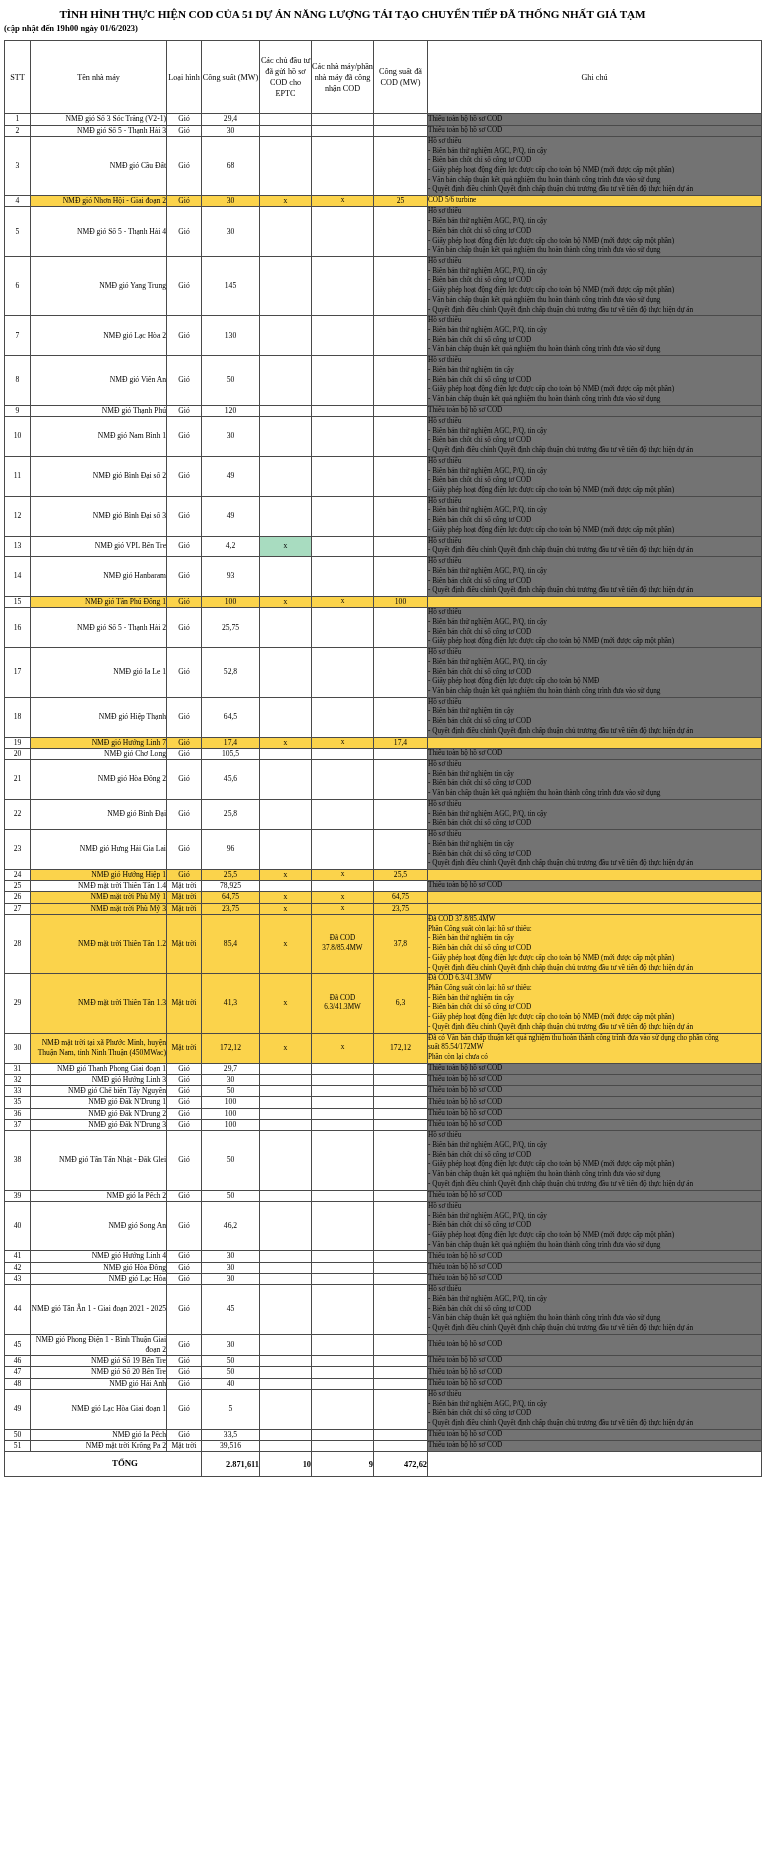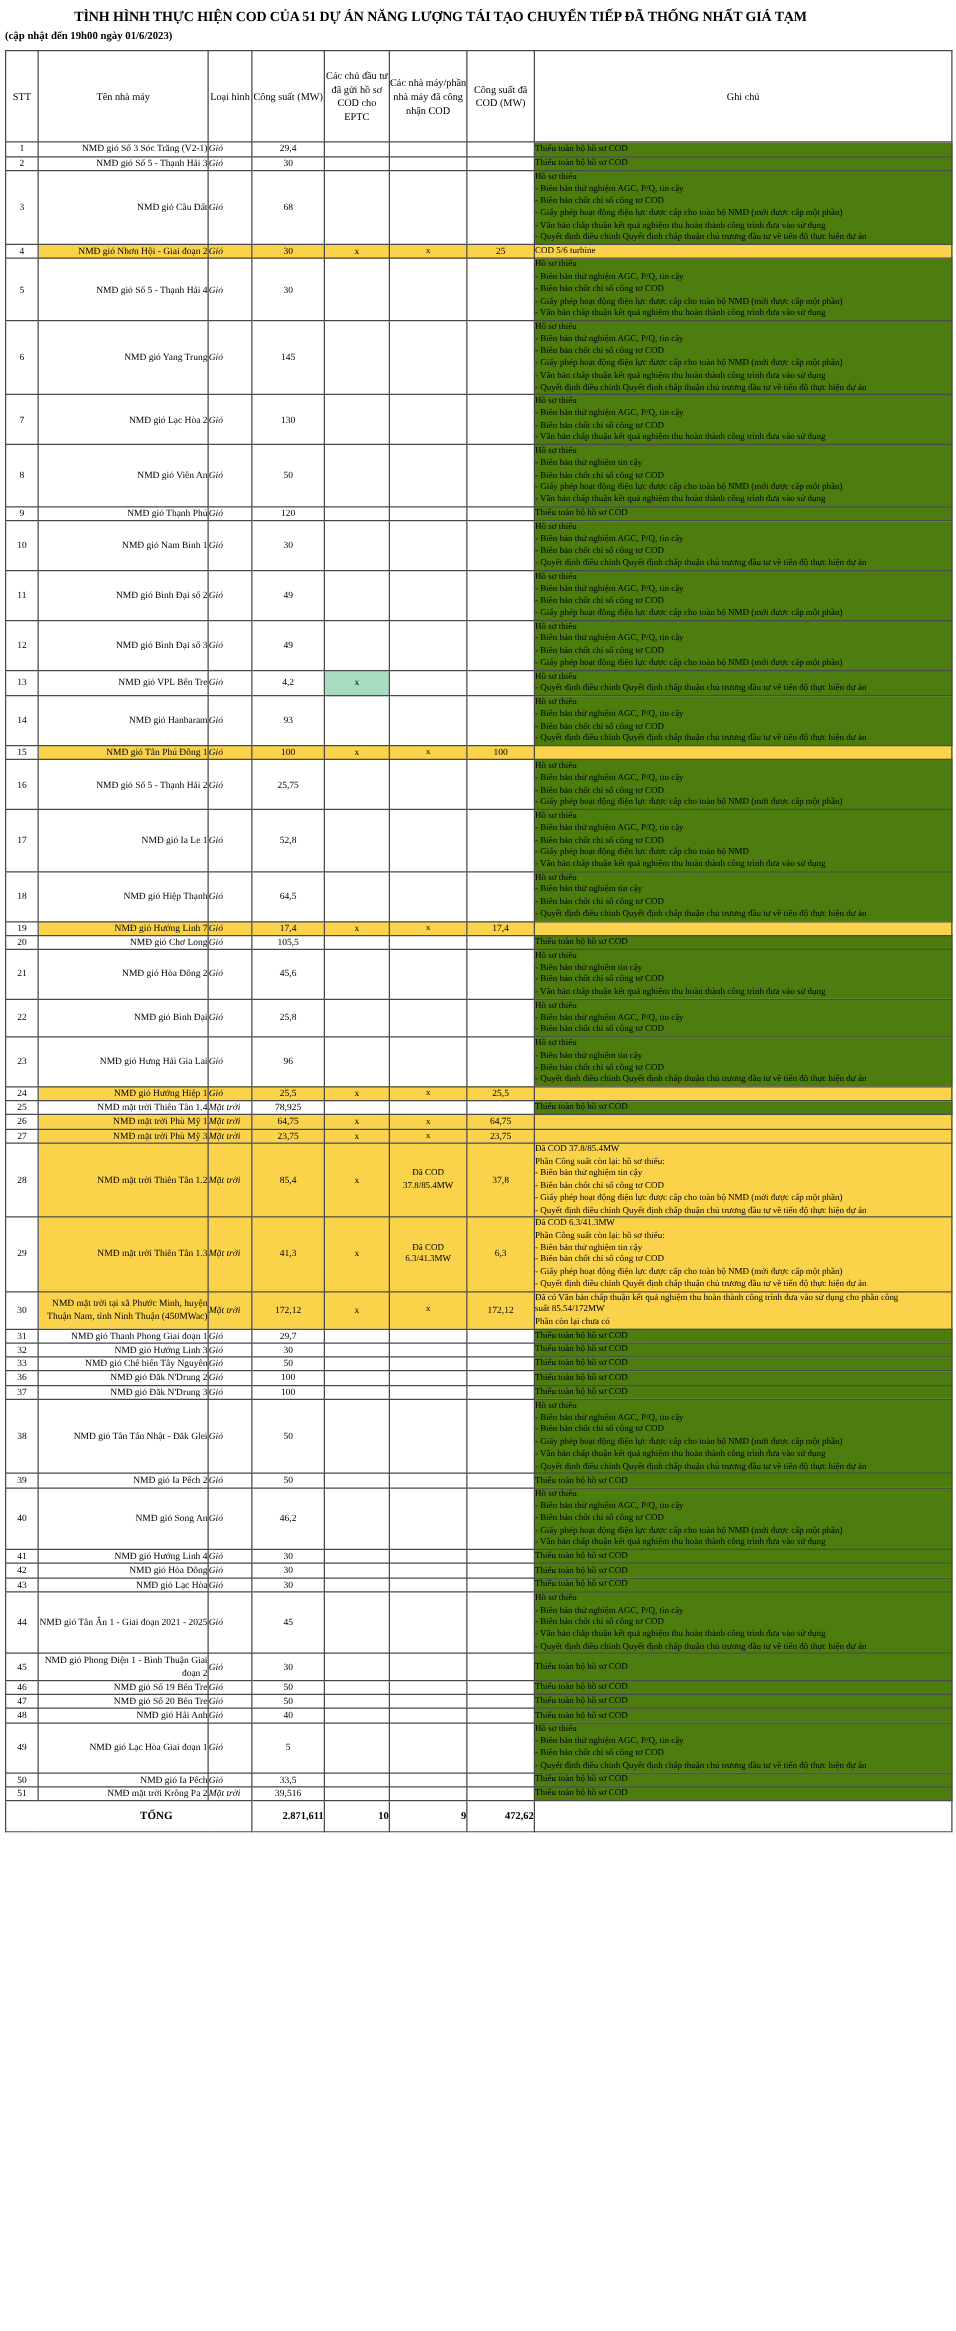--- a/index.html
+++ b/index.html
@@ -59,30 +59,30 @@
   col.c-name   { width: 136px; }
   col.c-type   { width: 35px; }
   col.c-cap    { width: 58px; }
   col.c-eptc   { width: 52px; }
   col.c-ack    { width: 62px; }
   col.c-codmw  { width: 54px; }
   col.c-note   { width: 334px; }
 
   td.stt   { text-align: center; font-size: 7.6px; }
   td.name  { text-align: right; padding-left: 4px; font-size: 7.6px; }
-  td.type  { font-size: 7.6px; font-style: italic; }
+  td.type  { text-align: center; font-size: 7.6px; }
   td.cap   { text-align: center; font-size: 7.6px; }
   td.eptc  { text-align: center; font-size: 7.6px; }
   td.ack   { text-align: center; font-size: 7.2px; line-height: 1.3; }
   td.codmw { text-align: center; font-size: 7.6px; }
   td.note  { text-align: left; padding: 1px 0 1px 3px; font-size: 7.2px; vertical-align: middle; }
 
   .note-line { display: block; white-space: nowrap; }
 
-  tr.row-green td.note { background: #4d7c0f; }
+  tr.row-green td.note { background: #737373; }
   tr.row-green td.eptc-mark { background: #a8dcc0; }
   tr.row-yellow td { background: #fbd34b; }
   tr.row-yellow td.stt { background: #ffffff; }
 
   tfoot td {
     font-weight: bold;
     text-align: right;
     font-size: 8.4px;
     height: 24px;
   }
@@ -579,20 +579,32 @@
           <td class="type">Gió</td>
           <td class="cap">50</td>
           <td class="eptc"></td>
           <td class="ack"></td>
           <td class="codmw"></td>
           <td class="note">
             <span class="note-line">Thiếu toàn bộ hồ sơ COD</span>
           </td>
         </tr>
         <tr class="row-green">
+          <td class="stt">35</td>
+          <td class="name">NMĐ gió Đăk N'Drung 1</td>
+          <td class="type">Gió</td>
+          <td class="cap">100</td>
+          <td class="eptc"></td>
+          <td class="ack"></td>
+          <td class="codmw"></td>
+          <td class="note">
+            <span class="note-line">Thiếu toàn bộ hồ sơ COD</span>
+          </td>
+        </tr>
+        <tr class="row-green">
           <td class="stt">36</td>
           <td class="name">NMĐ gió Đăk N'Drung 2</td>
           <td class="type">Gió</td>
           <td class="cap">100</td>
           <td class="eptc"></td>
           <td class="ack"></td>
           <td class="codmw"></td>
           <td class="note">
             <span class="note-line">Thiếu toàn bộ hồ sơ COD</span>
           </td>

